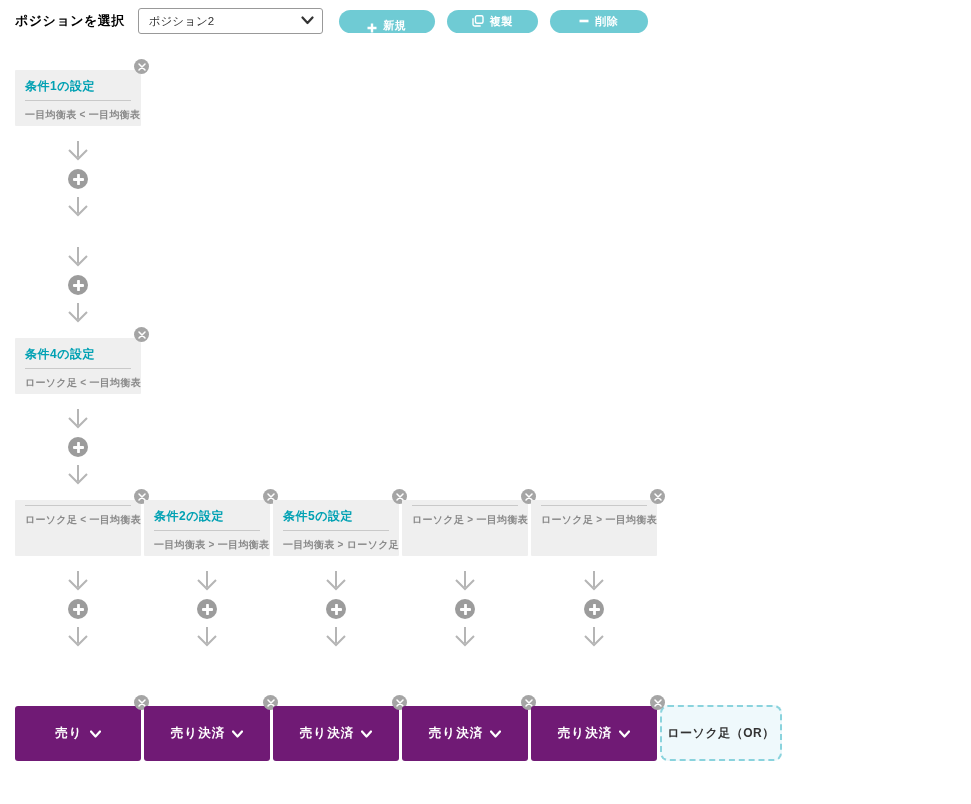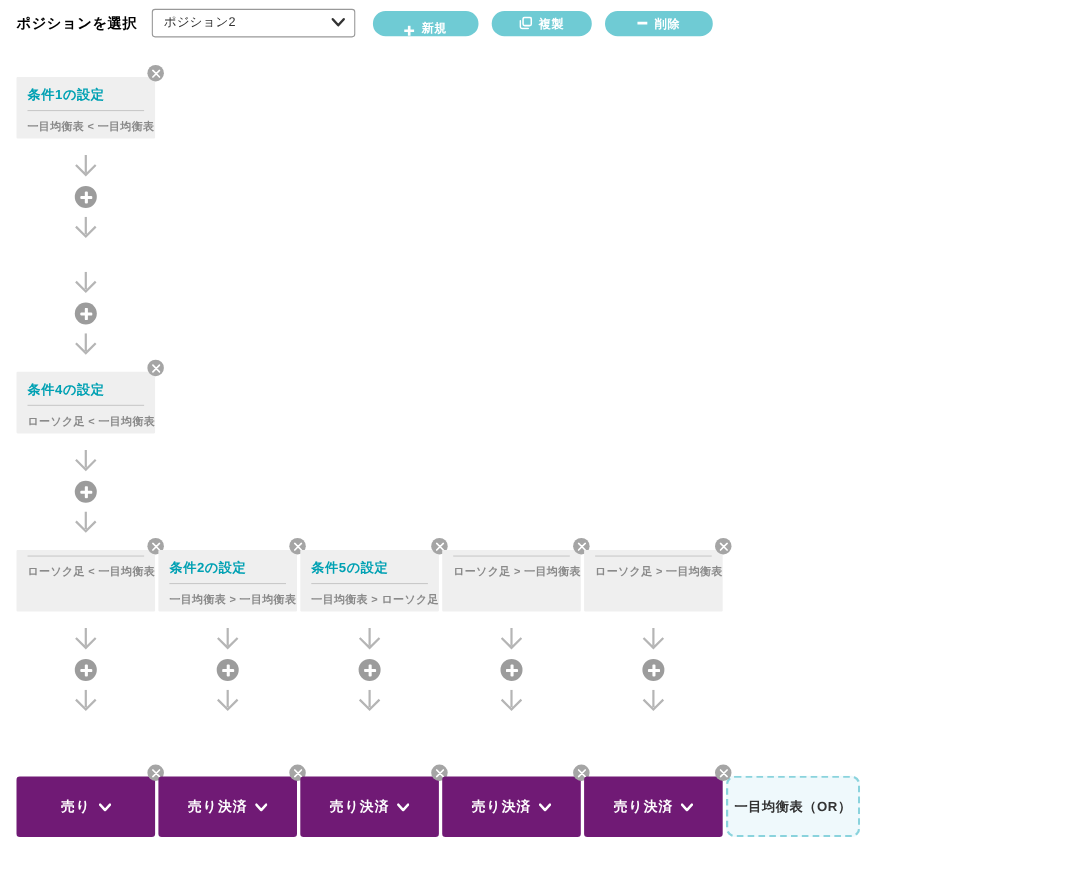--- a/index.html
+++ b/index.html
@@ -365,16 +365,16 @@
         </svg>
       <span class="close-btn">
           <svg width="8" height="8" viewBox="0 0 8 8">
             <path d="M1 1 L7 7 M7 1 L1 7" stroke="#fff" stroke-width="1.5" stroke-linecap="round"></path>
           </svg>
         </span>
     </button>
   </div>
 
   <button class="or-btn">
-    <span>一目均衡表（OR）</span>
+    <span>ローソク足（OR）</span>
   </button>
 
 </div>
 
 </body></html>

